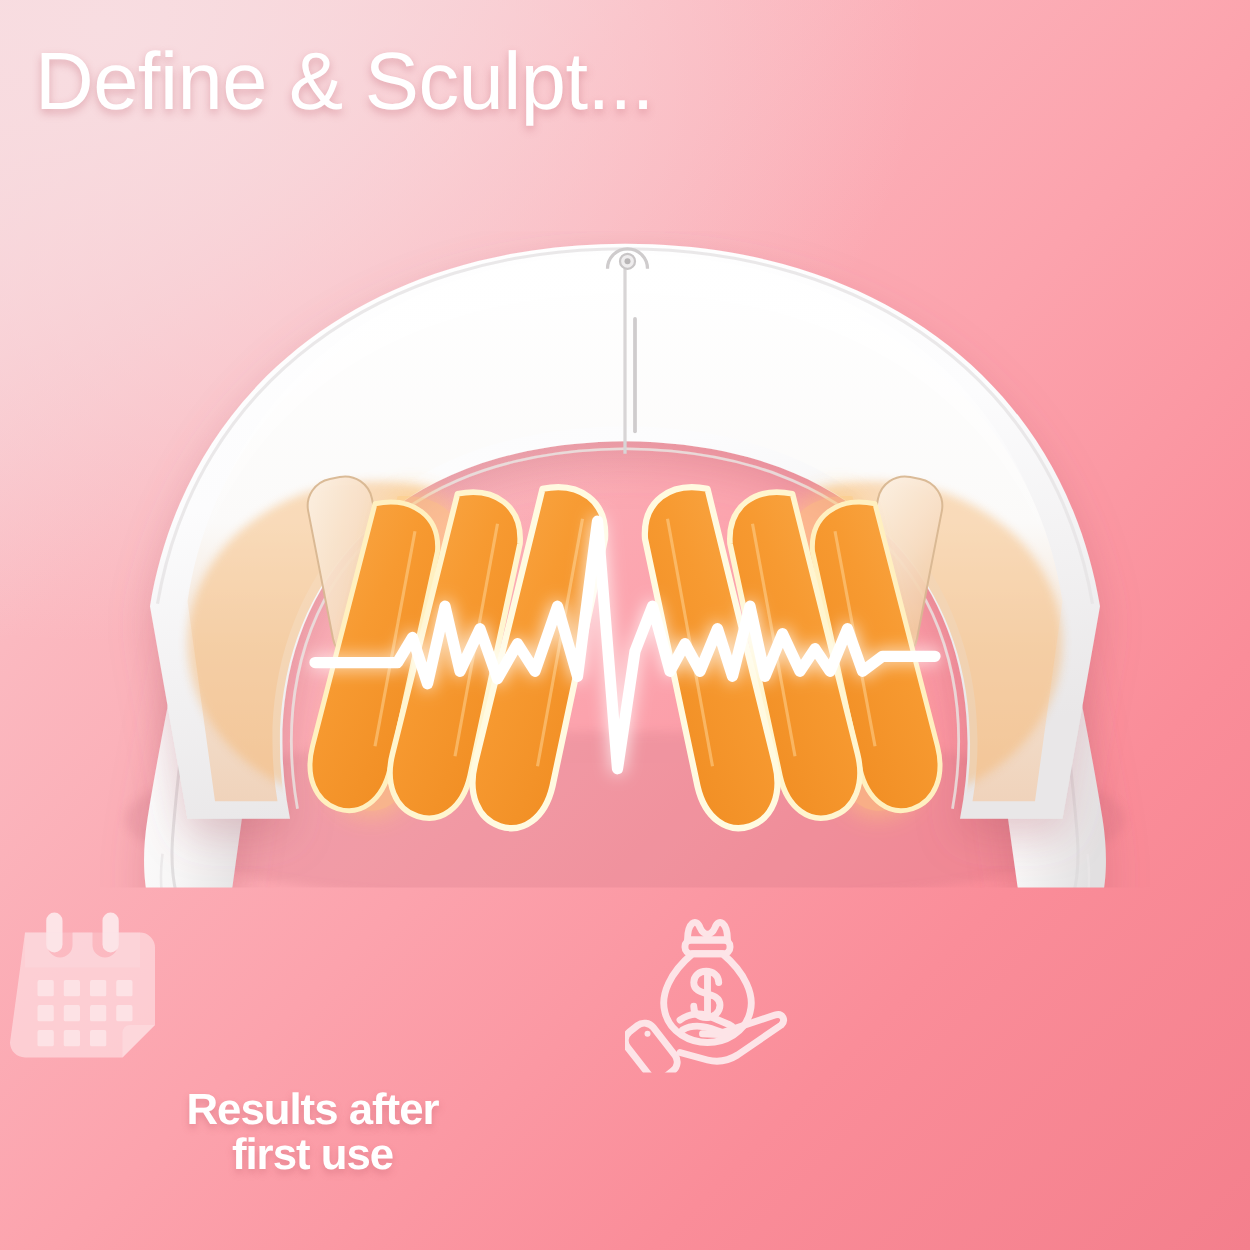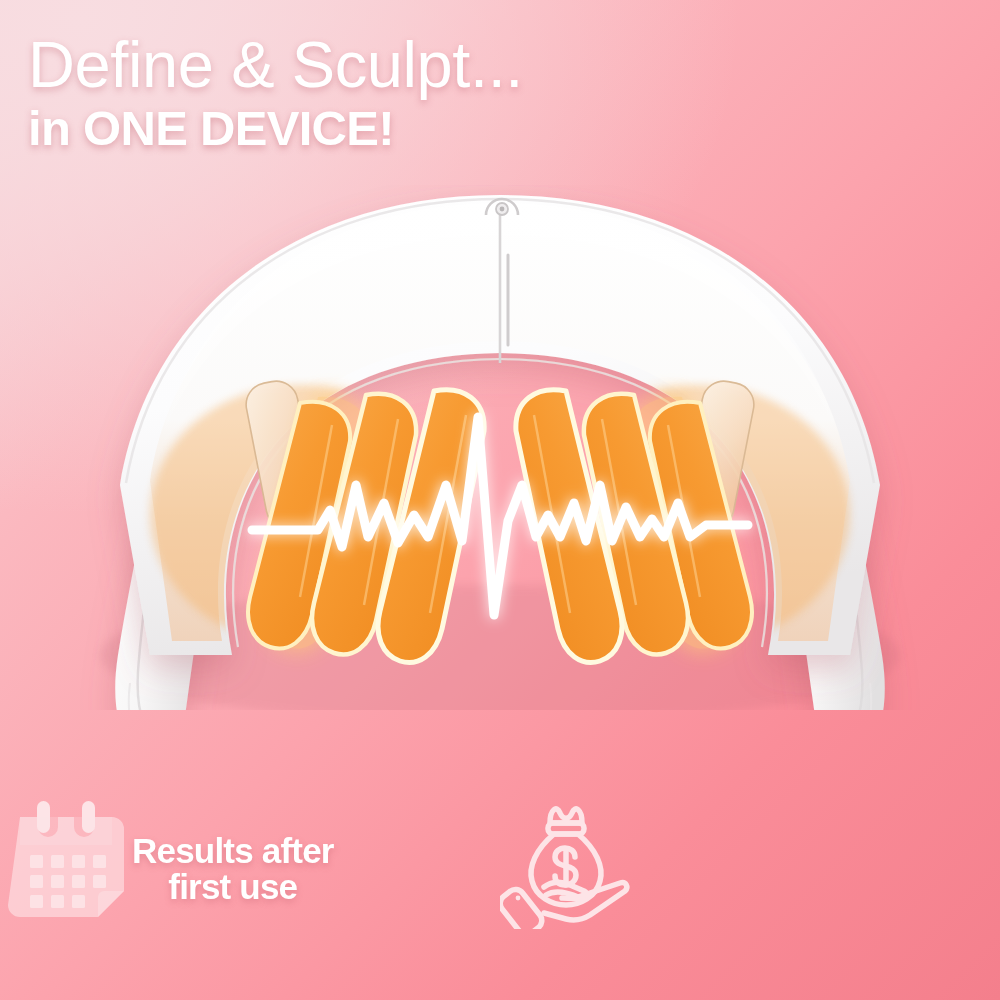--- a/index.html
+++ b/index.html
@@ -52,22 +52,21 @@
   .benefits {
     position:absolute;
     left:0; top:718px;
     width:1000px; height:282px;
     display:flex;
     z-index:30;
   }
   .benefit {
     flex:1 1 0;
     display:flex;
-    flex-direction:row;
-    align-items:center;
+    flex-direction:column;
     justify-content:flex-start;
     padding-top:8px;
   }
   .benefit-icon {
     width:132px; height:132px;
     display:flex; align-items:center; justify-content:center;
   }
   .benefit-icon svg { width:100%; height:100%; display:block; }
   .benefit-label {
     margin-top:12px;
@@ -80,21 +79,20 @@
     text-shadow: 0 3px 6px rgba(190,85,100,0.34);
     white-space:pre-line;
   }
   .benefit-3 .benefit-label { letter-spacing:-1.4px; }
 </style>
 </head>
 <body>
 
 <div class="headline">
   <div class="headline-l1">Define &amp; Sculpt...</div>
-  <div class="headline-l2">in ONE DEVICE!</div>
 </div>
 
 <div class="product-stage">
   <svg viewBox="0 0 1000 525" xmlns="http://www.w3.org/2000/svg">
     <defs>
 
       <linearGradient id="shellOuter" x1="0" y1="0" x2="0.25" y2="1">
         <stop offset="0%" stop-color="#ffffff"></stop>
         <stop offset="45%" stop-color="#fcfcfd"></stop>
         <stop offset="100%" stop-color="#e9e7e8"></stop>

